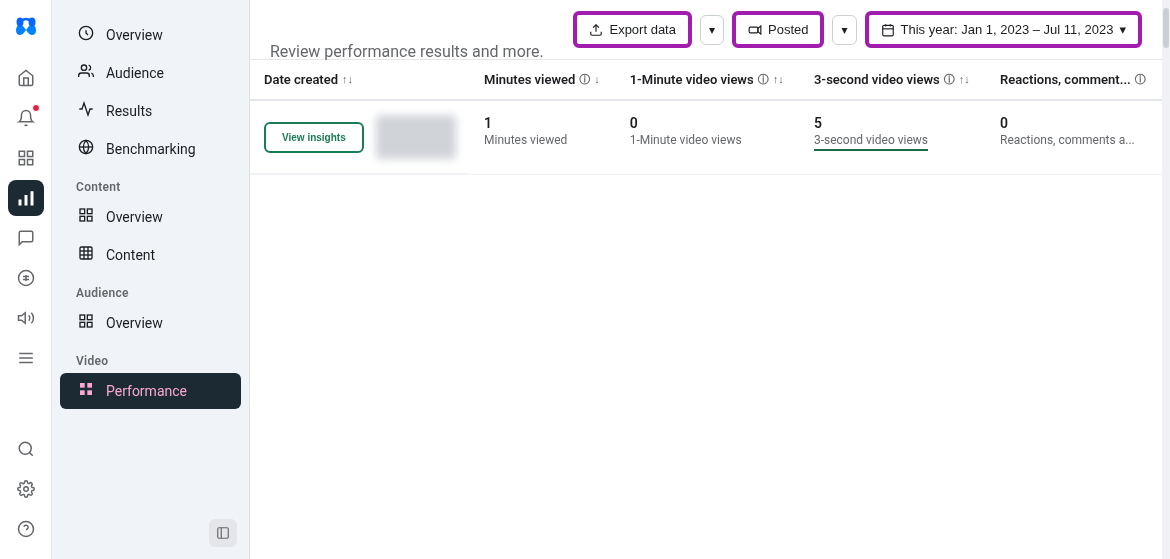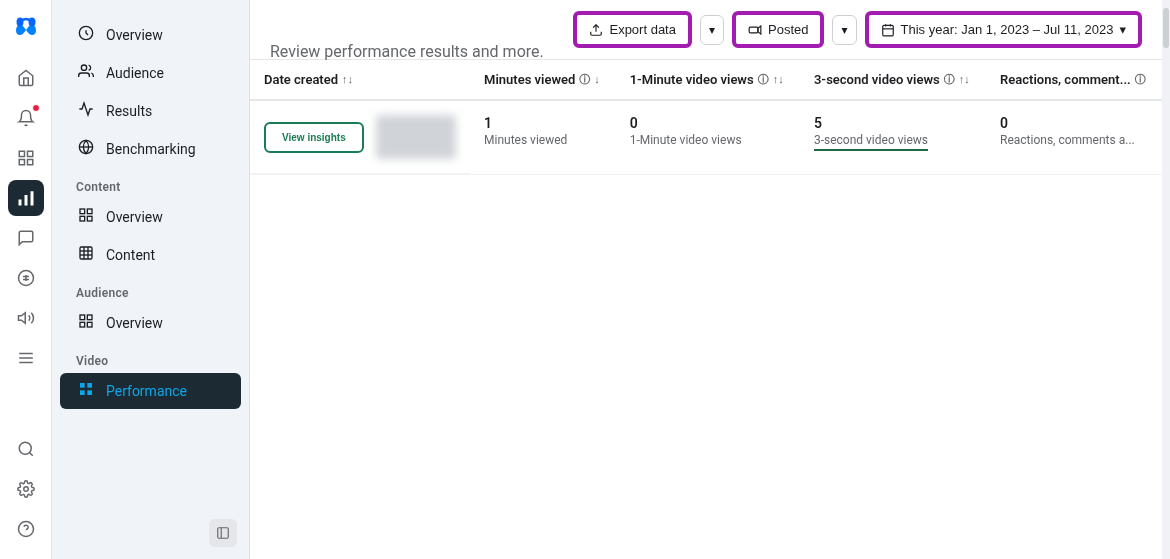--- a/index.html
+++ b/index.html
@@ -65,21 +65,21 @@
       gap: 10px;
       padding: 8px 16px;
       cursor: pointer;
       border-radius: 6px;
       margin: 1px 8px;
       font-size: 14px;
       color: #1c1e21;
     }
     .sidebar-item.active {
       background: #1c2b33;
-      color: #0ea5e9;
+      color: #f9a8d4;
     }
     .sidebar-item .item-icon {
       font-size: 16px;
       width: 20px;
       text-align: center;
       flex-shrink: 0;
     }
     .sidebar-section-label {
       font-size: 12px;
       color: #65676b;

